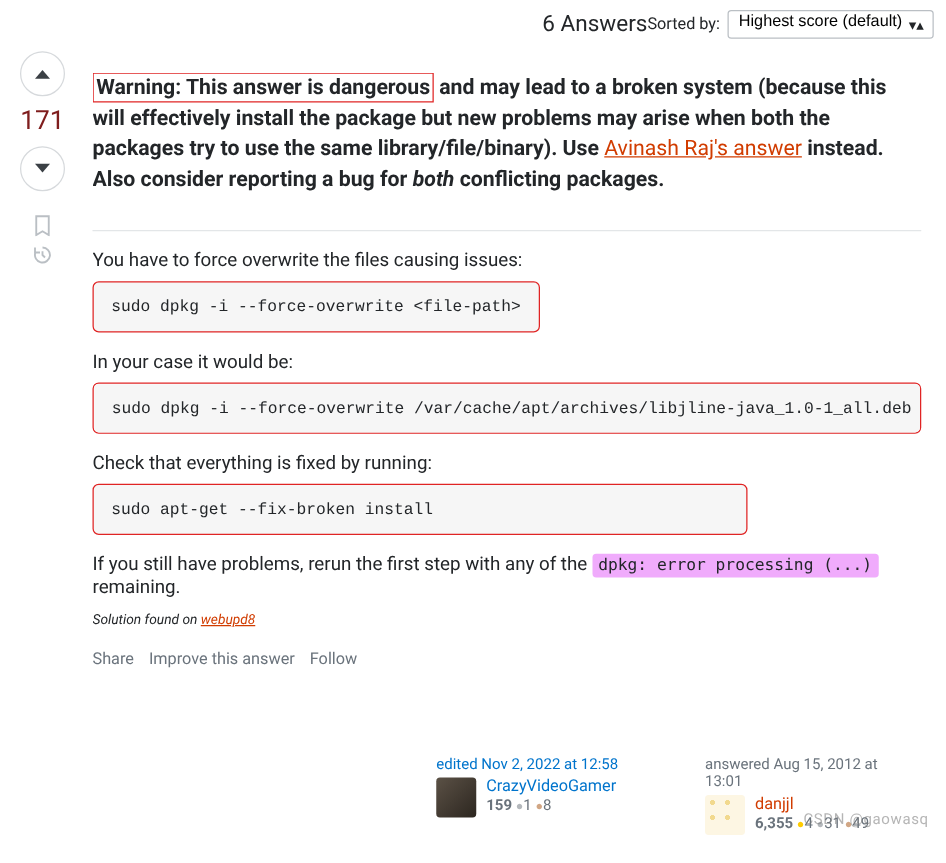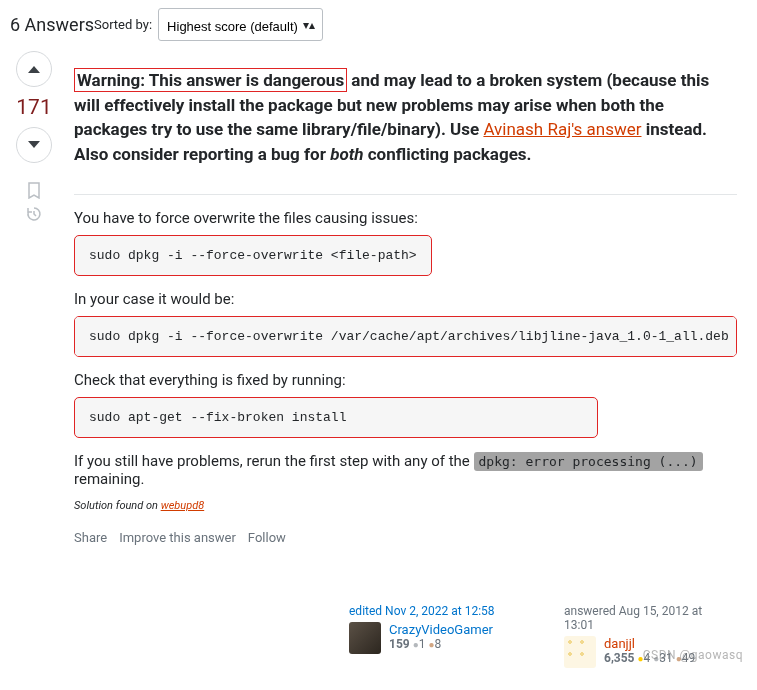--- a/index.html
+++ b/index.html
@@ -10,31 +10,31 @@
     color: #232629;
     background: #fff;
     width: 757px;
     height: 690px;
     overflow: hidden;
     padding: 8px 10px 0 10px;
     position: relative;
   }
   .header-row {
     display: flex;
-    justify-content: flex-start;
+    justify-content: flex-end;
     align-items: center;
     margin-bottom: 10px;
   }
   .answers-title { font-size: 18px; color: #232629; }
   .sort-wrap { display: flex; align-items: center; gap: 6px; font-size: 13px; color: #232629; }
   .sort-select {
     border: 1px solid #babfc4;
     border-radius: 3px;
     font-size: 13px;
-    padding: 10px 24px 6px 8px;
+    padding: 0 24px 6px 8px;
     background: #fff;
     appearance: none;
     position: relative;
   }
   .sort-box { position: relative; }
   .sort-caret {
     position: absolute; right: 8px; top: 50%; transform: translateY(-50%);
     pointer-events: none; font-size: 12px; color: #232629;
   }
   .layout { display: flex; gap: 16px; }
@@ -66,21 +66,21 @@
     font-size: 13px;
     white-space: pre;
     overflow-x: auto;
     margin: 6px 0 14px;
     color: #232629;
   }
   .codeblock.red-outline { border: 1.5px solid #e02424; }
   .codeblock.red-outline.narrow { width: 358px; }
   .codeblock.red-outline.narrow2 { width: 524px; }
   .inline-code {
-    background: #a3a3a3; font-family: ui-monospace, SFMono-Regular, Consolas, monospace;
+    background: #f0abfc; font-family: ui-monospace, SFMono-Regular, Consolas, monospace;
     font-size: 13px; padding: 2px 5px; border-radius: 3px;
   }
   .solution-line { font-style: italic; font-size: 11px; }
   .solution-line a { color: #d13c00; text-decoration: underline; }
   .actions-row { display: flex; gap: 12px; font-size: 13px; color: #6a737c; margin-top: 18px; }
   .actions-row span { cursor: pointer; }
   .usercards { display: flex; gap: 30px; position: absolute; right: 16px; bottom: 16px; }
   .usercard { font-size: 12px; padding: 6px 8px; border-radius: 3px; width: 185px; }
   .usercard.edited .when { color: #0074cc; }
   .usercard .when { color: #6a737c; margin-bottom: 4px; display: block; }

